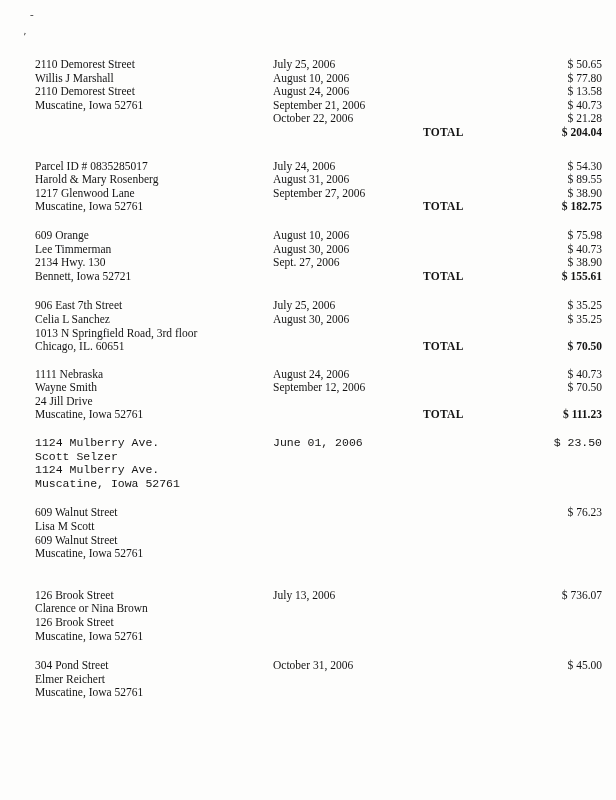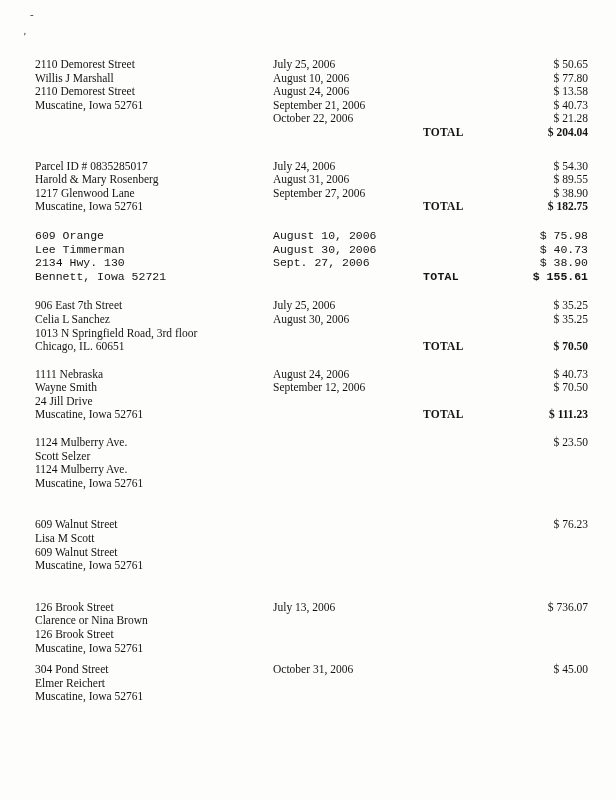--- a/index.html
+++ b/index.html
@@ -16,31 +16,31 @@
     color: #141414;
     font-family: "Liberation Serif", "DejaVu Serif", serif;
     font-size: 11.5px;
     line-height: 13.6px;
     overflow: hidden;
   }
   .content {
     position: absolute;
     top: 58px;
     left: 35px;
-    right: 28px;
+    right: 14px;
   }
   .block { }
   .block:nth-of-type(1) { margin-bottom: 20px; }
   .block:nth-of-type(2) { margin-bottom: 15px; }
-  .block:nth-of-type(3) { margin-bottom: 16px; font-family: Liberation Mono, monospace; }
+  .block:nth-of-type(3) { margin-bottom: 16px; }
   .block:nth-of-type(4) { margin-bottom: 14px; }
   .block:nth-of-type(5) { margin-bottom: 14px; }
-  .block:nth-of-type(6) { margin-bottom: 28px; }
+  .block:nth-of-type(6) { margin-bottom: 16px; font-family: Liberation Mono, monospace; }
   .block:nth-of-type(7) { margin-bottom: 28px; }
-  .block:nth-of-type(8) { margin-bottom: 8px; }
+  .block:nth-of-type(8) { margin-bottom: 16px; }
   .row {
     display: grid;
     grid-template-columns: 238px 150px 82px 1fr;
     white-space: nowrap;
   }
   .cell-left   { grid-column: 1; }
   .cell-date   { grid-column: 2; }
   .cell-total  { grid-column: 3; font-weight: bold; letter-spacing: 0.3px; }
   .cell-amount { grid-column: 4; text-align: right; }
   .row.total-row .cell-amount { font-weight: bold; }
@@ -197,20 +197,21 @@
         <div class="row total-row">
           <span class="cell-left">Muscatine, Iowa 52761</span>
           <span class="cell-date"></span>
           <span class="cell-total">TOTAL</span>
           <span class="cell-amount">$ 111.23</span>
         </div>
       </div>
       <div class="block">
         <div class="row">
           <span class="cell-left">1124 Mulberry Ave.</span>
+          <span class="cell-date">June 01, 2006</span>
           <span class="cell-total"></span>
           <span class="cell-amount">$ 23.50</span>
         </div>
         <div class="row">
           <span class="cell-left">Scott Selzer</span>
           <span class="cell-date"></span>
           <span class="cell-total"></span>
           <span class="cell-amount"></span>
         </div>
         <div class="row">

